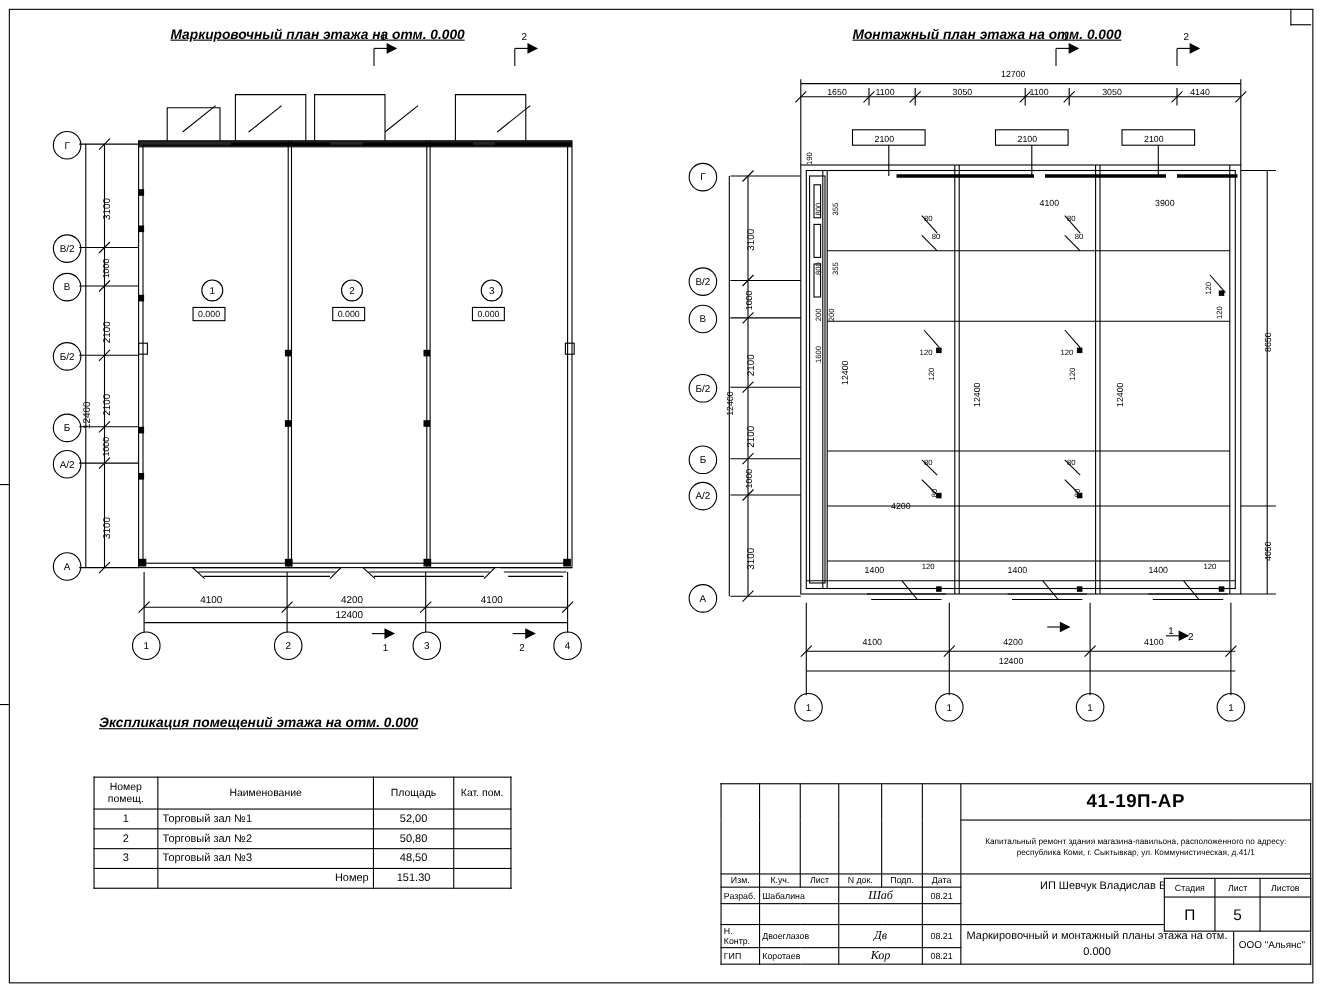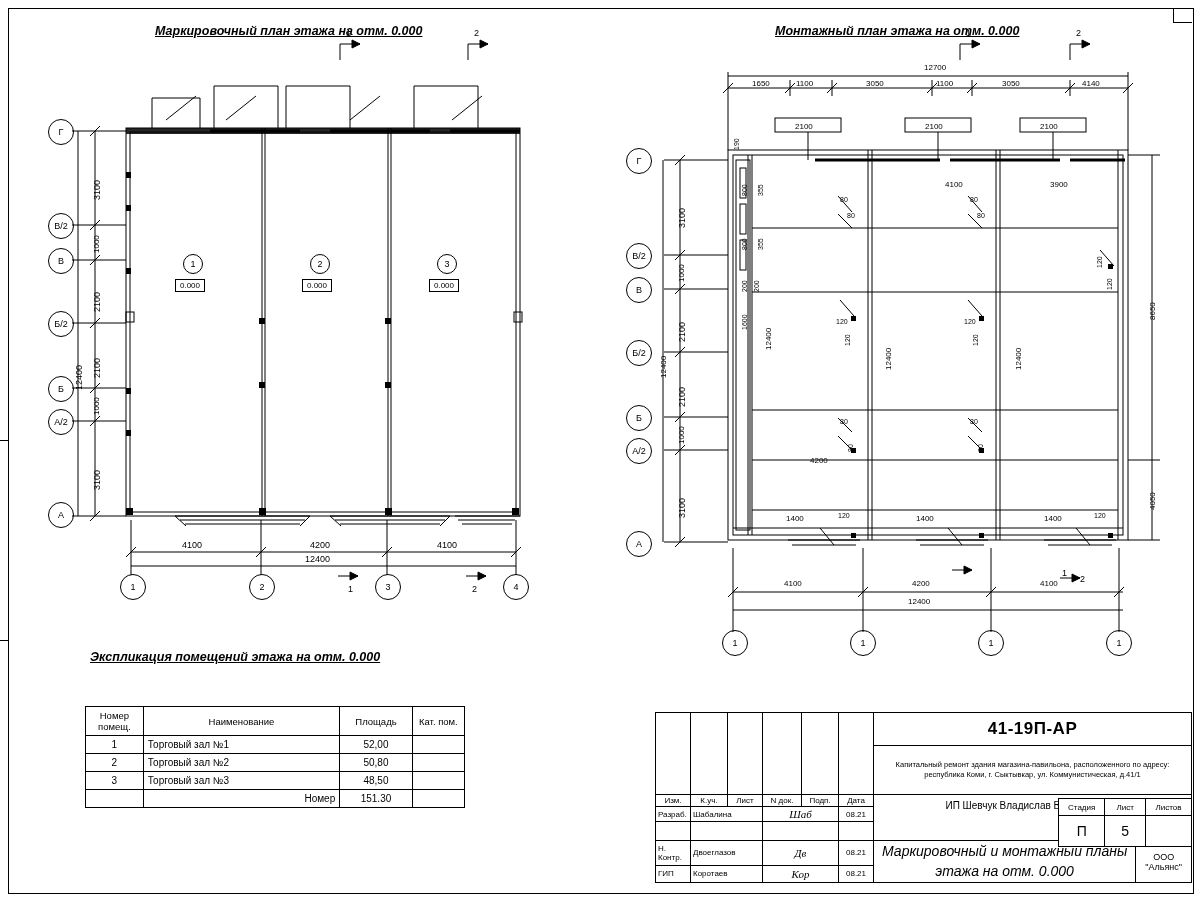--- a/index.html
+++ b/index.html
@@ -358,21 +358,21 @@
       <polygon points="972,570 964,566 964,574" fill="#000"></polygon>
     </g>
   </svg>
 
   <div class="lbl s8" style="left:752px;top:79px;">1650</div>
   <div class="lbl s8" style="left:796px;top:79px;">1100</div>
   <div class="lbl s8" style="left:866px;top:79px;">3050</div>
   <div class="lbl s8" style="left:936px;top:79px;">1100</div>
   <div class="lbl s8" style="left:1002px;top:79px;">3050</div>
   <div class="lbl s8" style="left:1082px;top:79px;">4140</div>
-  <div class="lbl s8" style="left:910px;top:63px;margin-left:14px;">12700</div>
+  <div class="lbl s8" style="left:910px;top:63px;">12700</div>
 
   <div class="lbl vert" style="left:677px;top:228px;">3100</div>
   <div class="lbl s8 vert" style="left:677px;top:282px;">1000</div>
   <div class="lbl vert" style="left:677px;top:342px;">2100</div>
   <div class="lbl vert" style="left:677px;top:407px;">2100</div>
   <div class="lbl s8 vert" style="left:677px;top:444px;">1000</div>
   <div class="lbl vert" style="left:677px;top:518px;">3100</div>
   <div class="lbl s8 vert" style="left:659px;top:378px;">12400</div>
 
   <div class="lbl s8 vert" style="left:1148px;top:320px;">8650</div>
@@ -503,21 +503,21 @@
       <td style="height:16px;"></td>
       <td colspan="2"></td>
       <td colspan="2"></td>
       <td></td>
     </tr>
     <tr>
       <td>Н. Контр.</td>
       <td colspan="2">Двоеглазов</td>
       <td colspan="2" class="sig center">Дв</td>
       <td class="center">08.21</td>
-      <td colspan="2" rowspan="2" class="center" style="font-size:14px;line-height:1.4;font-style:italic;">Маркировочный и монтажный планы этажа на отм. 0.000</td>
+      <td colspan="2" rowspan="2" class="center" style="font-size:10px;line-height:1.4;">Маркировочный и монтажный планы этажа на отм. 0.000</td>
       <td colspan="2" rowspan="2" class="center" style="font-size:9px;">ООО "Альянс"</td>
     </tr>
     <tr>
       <td>ГИП</td>
       <td colspan="2">Коротаев</td>
       <td colspan="2" class="sig center">Кор</td>
       <td class="center">08.21</td>
     </tr>
   </tbody>
     </table>

